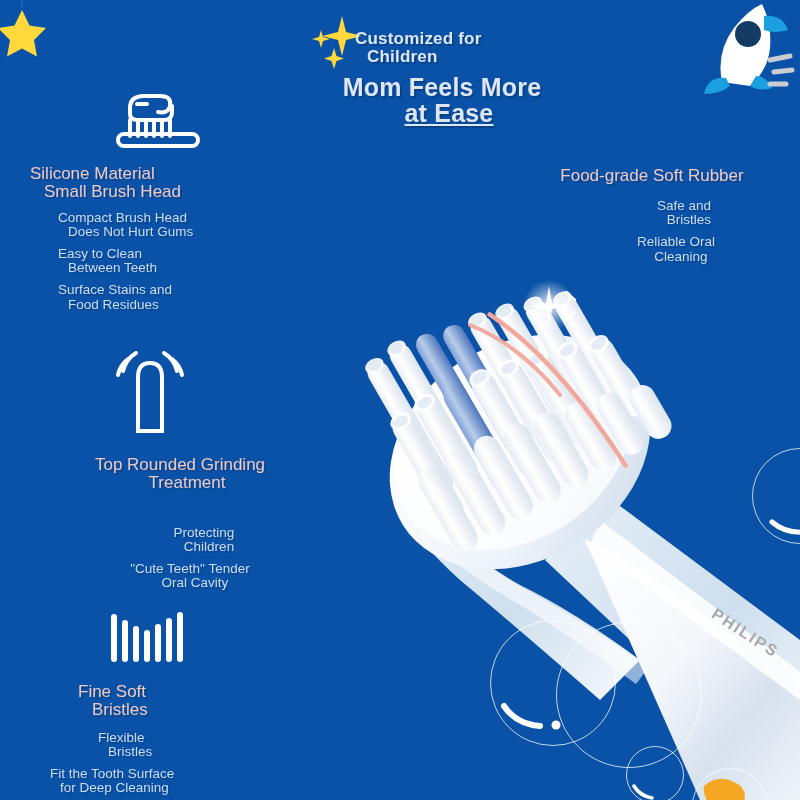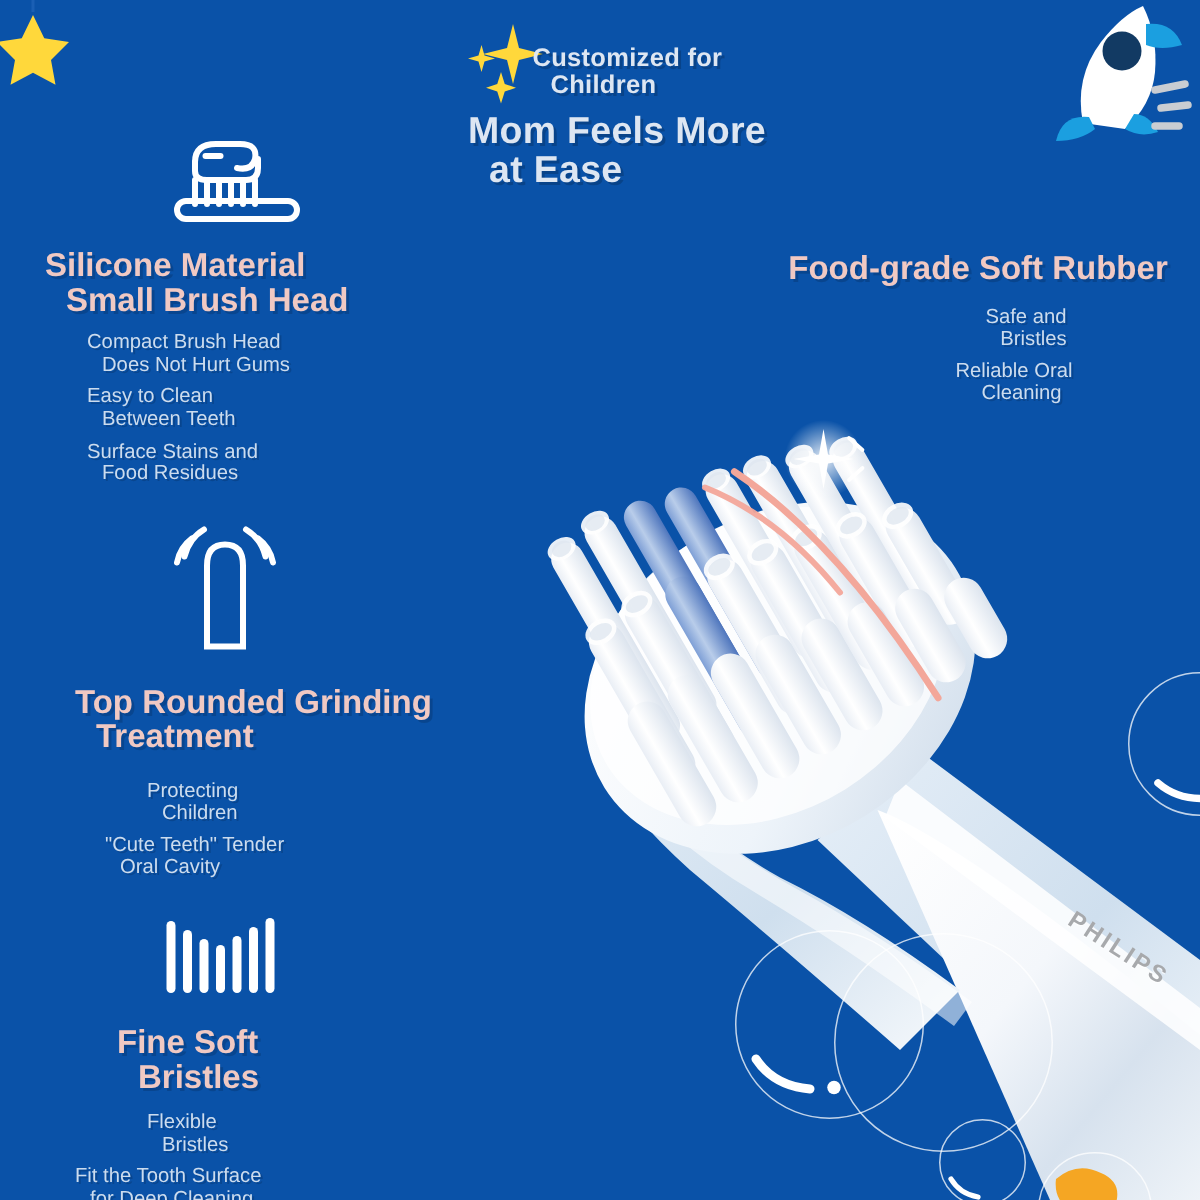--- a/index.html
+++ b/index.html
@@ -43,29 +43,30 @@
   }
   #kicker {
     left: 355px; top: 30px;
     font-size: 17px;
     width: 230px;
   }
   #main-headline {
     left: 312px; top: 74px;
     font-size: 25px;
     width: 260px;
-  }
-  #main-headline .l2 { padding-left: 14px; display: block; }
+    text-align: center;
+  }
+  #main-headline .l2 { padding-left: 14px; display: block; text-decoration: underline; }
   #kicker .l2 { padding-left: 12px; display: block; }
 
   .feature { position: absolute; }
   .feature-title {
     color: #f0c9c3;
-    font-weight: bold;
-    font-size: 22px;
+    font-weight: normal;
+    font-size: 17px;
     line-height: 1.05;
     text-shadow: 2px 2px 0 rgba(0,0,0,0.15);
     white-space: nowrap;
   }
   .feature-title .l2 { display: block; padding-left: 14px; }
   .sub-list { margin-top: 10px; }
   .sub-item {
     color: #ccdcee;
     font-weight: normal;
     font-size: 13.5px;
@@ -327,26 +328,26 @@
       <g fill="none" stroke="#ffffff" stroke-width="4" stroke-linecap="round">
         <path d="M28 32 L28 86 L52 86 L52 32 Q52 18 40 18 Q28 18 28 32 Z"></path>
         <path d="M18 14 Q10 20 8 30"></path>
         <path d="M26 8 Q16 14 13 26"></path>
         <path d="M62 14 Q70 20 72 30"></path>
         <path d="M54 8 Q64 14 67 26"></path>
       </g>
     </svg>
   </div>
 
-  <div class="feature" style="left:50px; top:456px; width:260px;">
+  <div class="feature" style="left:50px; top:456px; width:260px;text-align:center;">
     <div class="feature-title">
       <span>Top Rounded Grinding</span>
       <span class="l2">Treatment</span>
     </div>
-    <div class="sub-list" style="padding-left:48px; margin-top:18px;">
+    <div class="sub-list" style="padding-left:48px; margin-top:34px;">
       <div class="sub-item">
         <span>Protecting</span>
         <span class="l2">Children</span>
       </div>
       <div class="sub-item" style="margin-left:-28px;">
         <span>"Cute Teeth" Tender</span>
         <span class="l2">Oral Cavity</span>
       </div>
     </div>
   </div>

